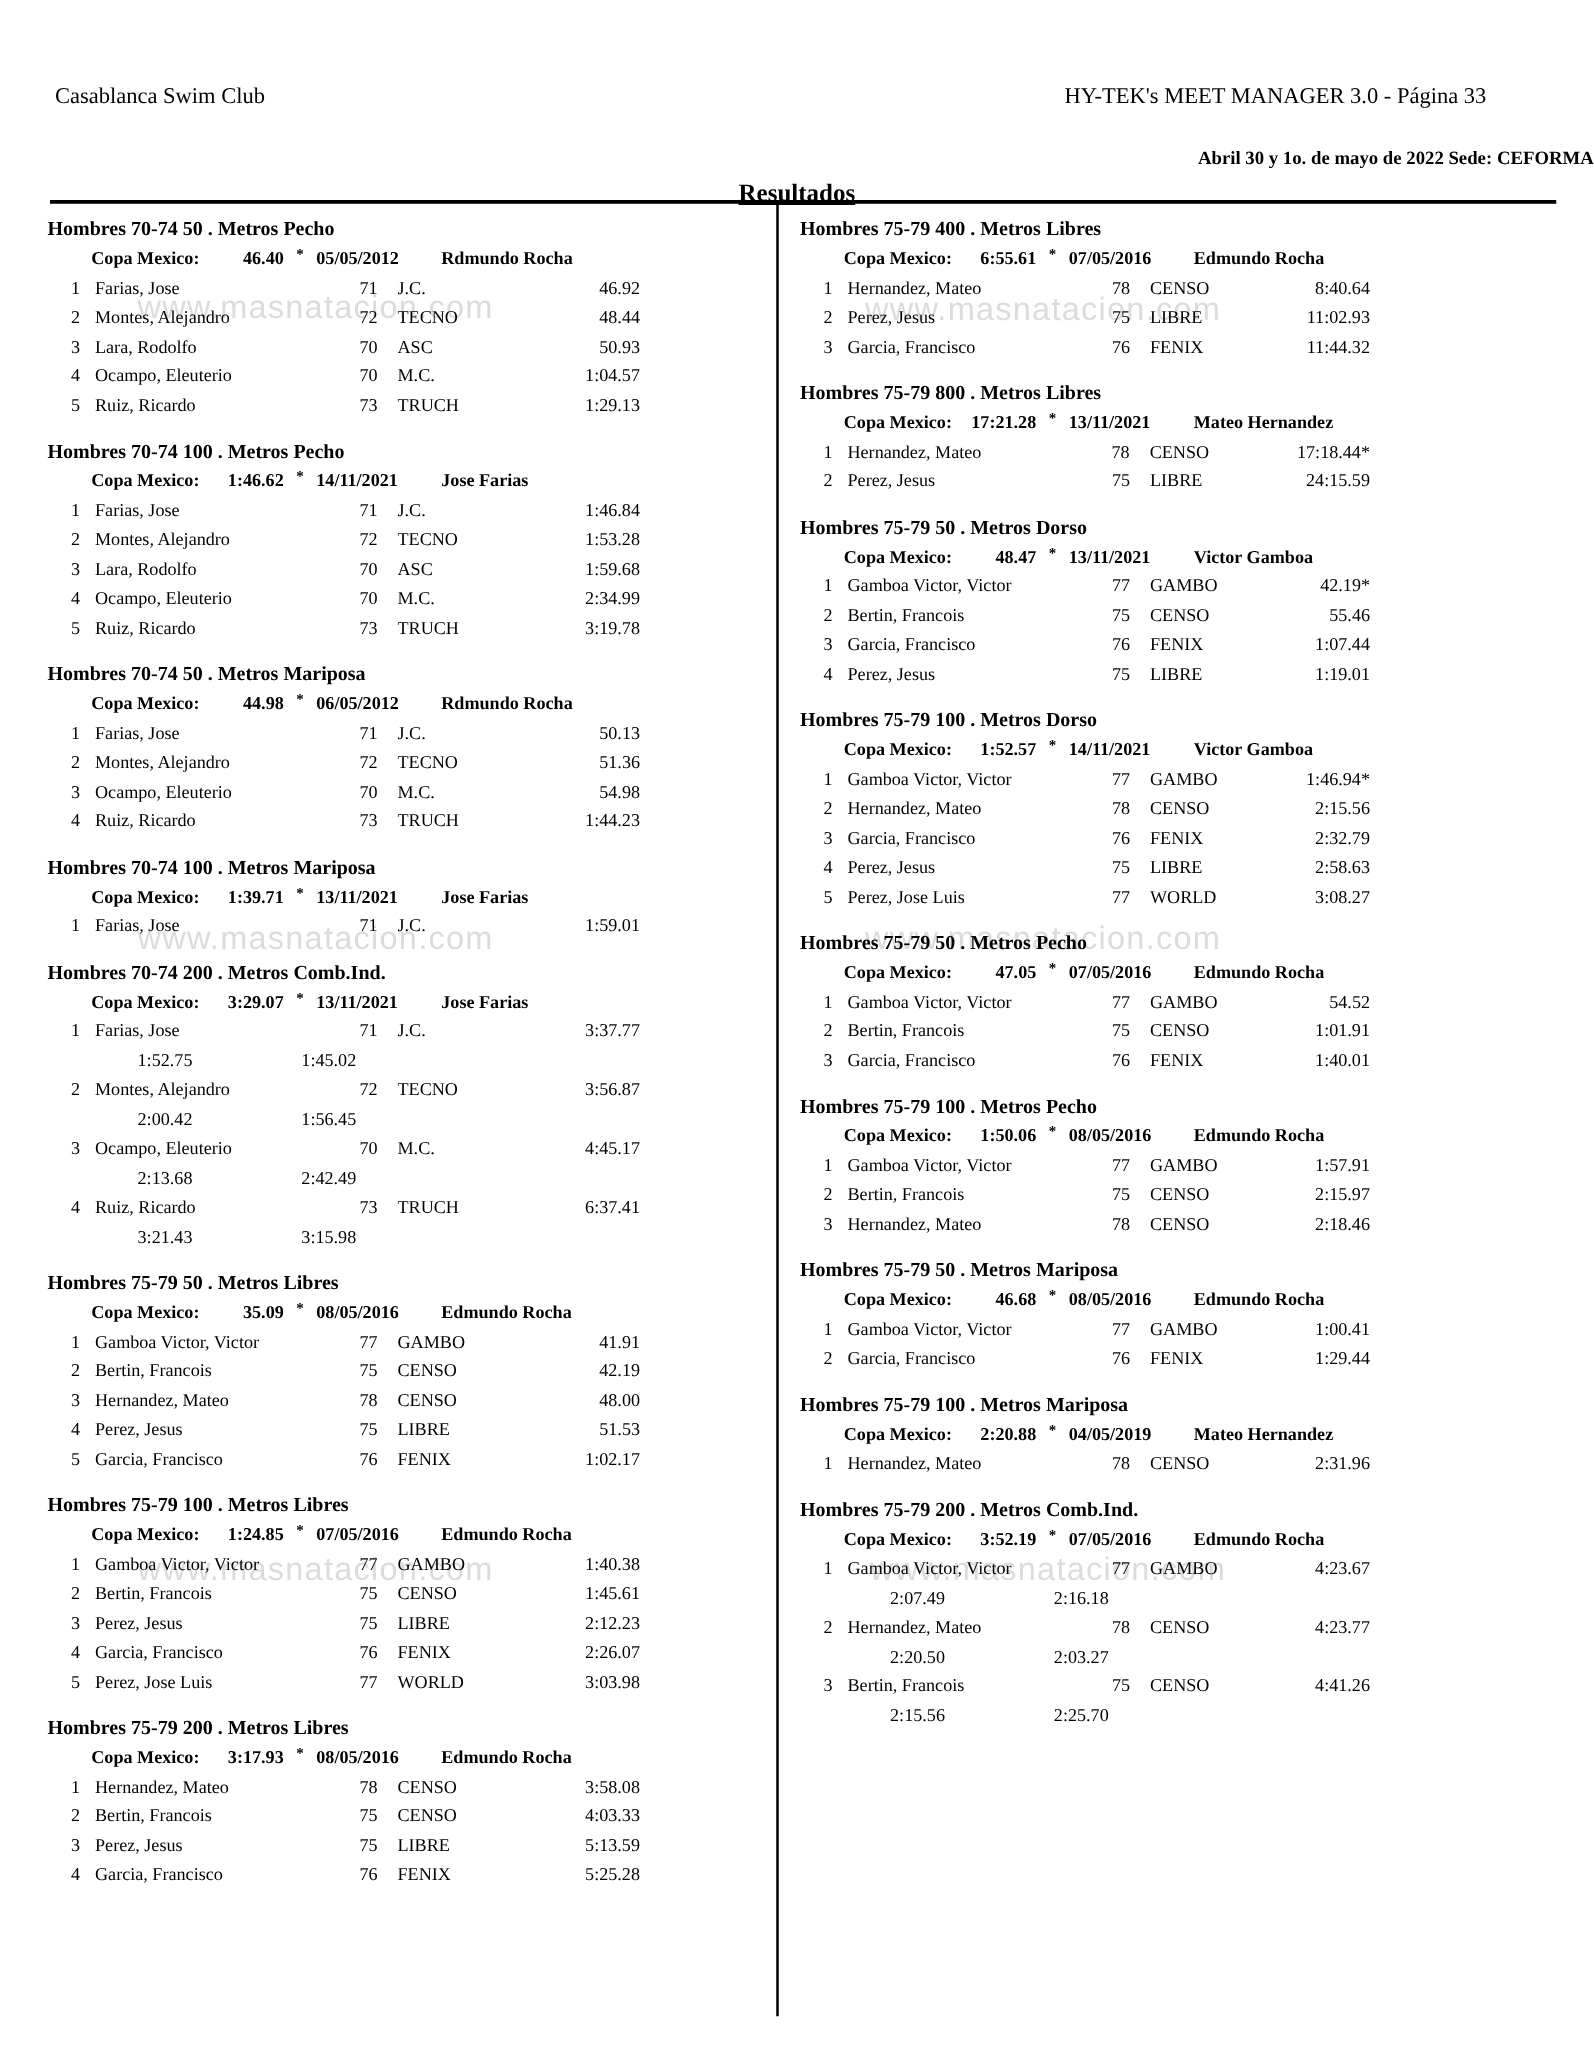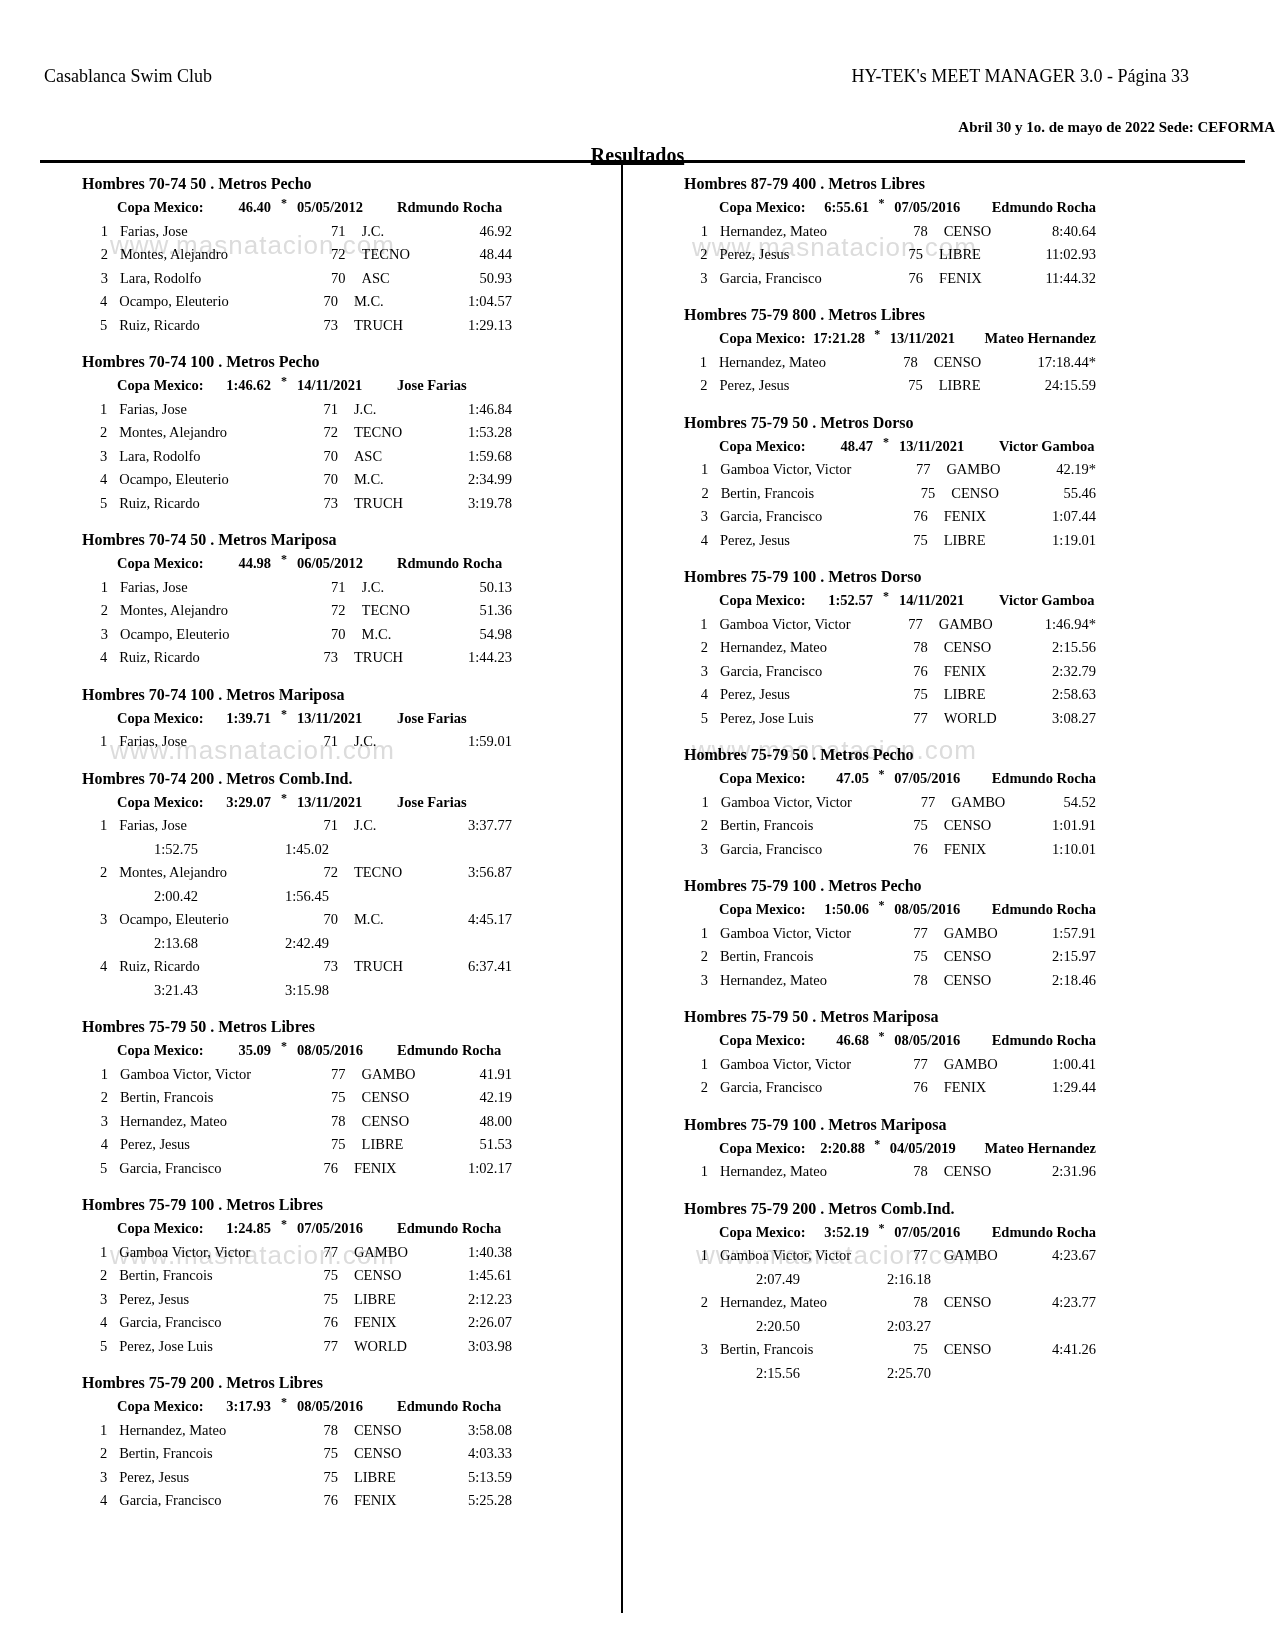--- a/index.html
+++ b/index.html
@@ -18,21 +18,21 @@
   .doc-results { position:absolute; top:144px; left:0; width:100%; text-align:center; font-weight:bold; font-size:20px; }
   .doc-results span { text-decoration:underline; }
   .rule    { position:absolute; left:40px; width:1205px; top:160px; height:3px; background:#000; }
   .divider { position:absolute; left:621px; top:163px; width:2px; height:1450px; background:#000; }
 
   
   .col { position:absolute; top:172px; z-index:2; }
   .col-left  { left:38px;  width:474px; }
   .col-right { left:640px; width:456px; }
 
-  .section { margin-bottom:13px;margin-left:44px; }
+  .section { margin-bottom:13px; }
   .event-header { font-size:16px; font-weight:bold; line-height:24px; white-space:nowrap; }
 
   .record-line { display:flex; font-weight:bold; font-size:14.5px; line-height:23.5px; white-space:nowrap; }
   .rec-label  { margin-left:35px; width:92px; }
   .rec-time   { width:62px; text-align:right; }
   .rec-star   { width:26px; text-align:center; font-size:12px; position:relative; top:-4px; }
   .rec-date   { width:100px; }
   .rec-holder { flex:1; }
 
   .row { display:flex; font-size:14.5px; line-height:23.5px; white-space:nowrap; }
@@ -394,21 +394,21 @@
           <span class="c-place">4</span>
           <span class="c-name">Garcia, Francisco</span>
           <span class="c-age">76</span>
           <span class="c-team">FENIX</span>
           <span class="c-time">5:25.28</span>
         </div>
       </div>
     </div>
   <div class="col col-right" id="col-right">
       <div class="section">
-        <div class="event-header">Hombres 87-79 400 . Metros Libres</div>
+        <div class="event-header">Hombres 75-79 400 . Metros Libres</div>
         <div class="record-line">
           <span class="rec-label">Copa Mexico:</span>
           <span class="rec-time">6:55.61</span>
           <span class="rec-star">*</span>
           <span class="rec-date">07/05/2016</span>
           <span class="rec-holder">Edmundo Rocha</span>
         </div>
         <div class="row">
           <span class="c-place">1</span>
           <span class="c-name">Hernandez, Mateo</span>
@@ -559,21 +559,21 @@
           <span class="c-name">Bertin, Francois</span>
           <span class="c-age">75</span>
           <span class="c-team">CENSO</span>
           <span class="c-time">1:01.91</span>
         </div>
         <div class="row">
           <span class="c-place">3</span>
           <span class="c-name">Garcia, Francisco</span>
           <span class="c-age">76</span>
           <span class="c-team">FENIX</span>
-          <span class="c-time">1:10.01</span>
+          <span class="c-time">1:40.01</span>
         </div>
       </div>
       <div class="section">
         <div class="event-header">Hombres 75-79 100 . Metros Pecho</div>
         <div class="record-line">
           <span class="rec-label">Copa Mexico:</span>
           <span class="rec-time">1:50.06</span>
           <span class="rec-star">*</span>
           <span class="rec-date">08/05/2016</span>
           <span class="rec-holder">Edmundo Rocha</span>

